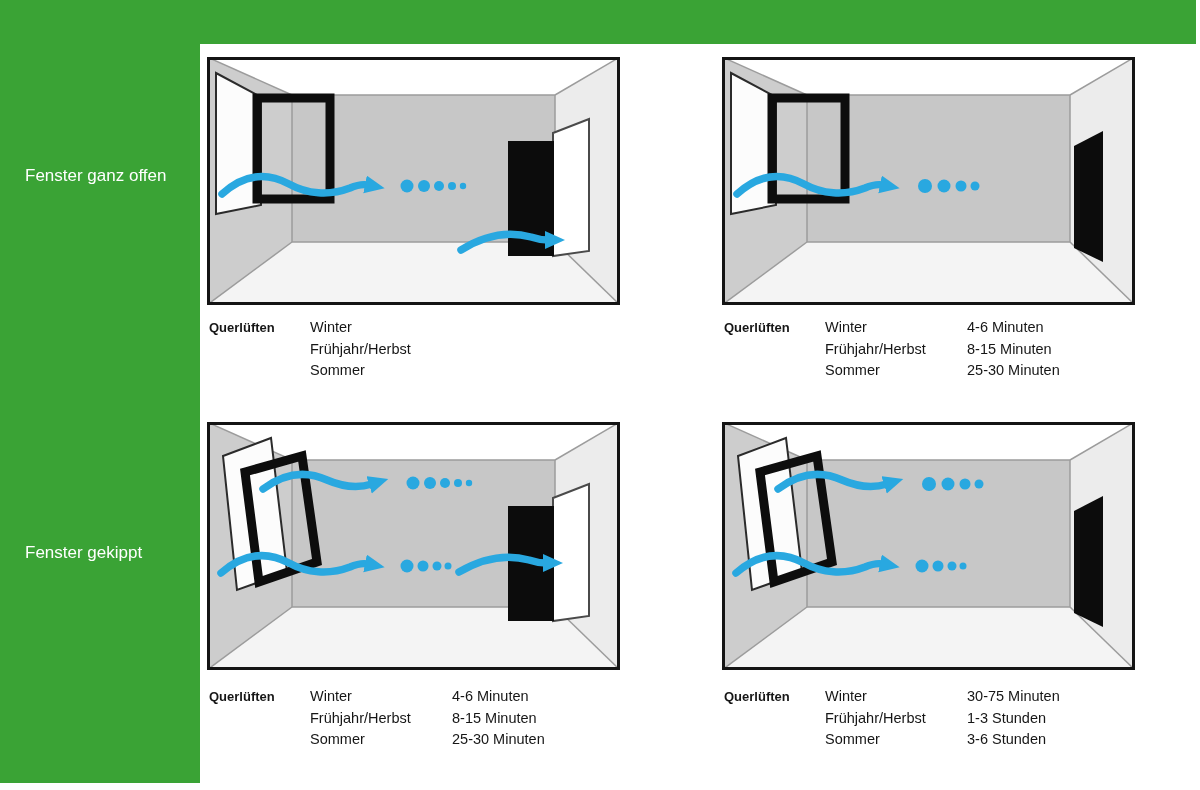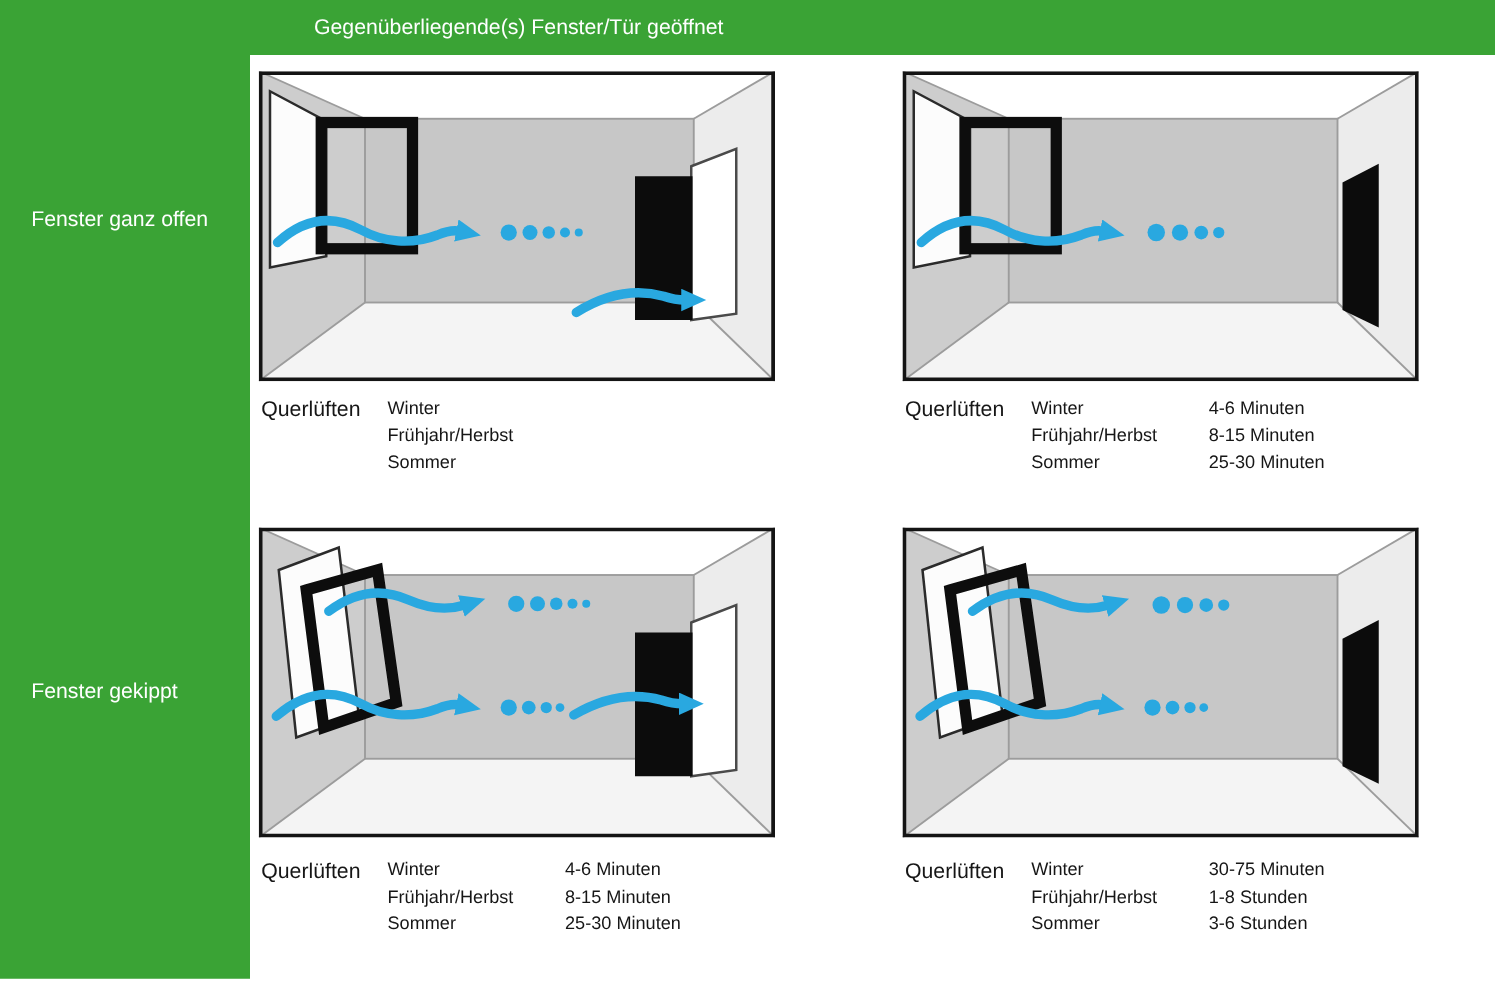--- a/index.html
+++ b/index.html
@@ -29,21 +29,21 @@
   .pos-c1{left:722px;top:57px}
   .pos-c2{left:207px;top:422px}
   .pos-c3{left:722px;top:422px}
   .flow{fill:none;stroke:var(--blue);stroke-width:7.5;stroke-linecap:round}
   .blue-fill{fill:var(--blue)}
   .info{position:absolute;display:flex;font-size:14.5px;line-height:21.5px;color:var(--text)}
   .info-c0{left:209px;top:317px}
   .info-c1{left:724px;top:317px}
   .info-c2{left:209px;top:686px}
   .info-c3{left:724px;top:686px}
-  .ititle{width:101px;font-weight:normal;font-size:17px;line-height:21.5px}
+  .ititle{width:101px;font-weight:bold;font-size:13px;line-height:21.5px}
   .icol-seasons{width:142px}
   .icol-durations{width:160px}
 </style>
 </head>
 <body>
 
 <svg width="0" height="0" style="position:absolute" aria-hidden="true">
   <defs>
     <marker id="ah" markerUnits="userSpaceOnUse" markerWidth="24" markerHeight="22" refX="3" refY="9" orient="auto">
       <path d="M0,0 L20,9 L0,18 Z" class="blue-fill"></path>
@@ -104,21 +104,20 @@
         <circle cx="57" cy="0" r="4.5"></circle>
     </g>
   </defs>
 </svg>
 
 <div class="canvas">
 
   <div class="band-top"></div>
   <div class="sidebar"></div>
 
-  <div class="col-label col-label-1">Gegenüberliegende(s) Fenster/Tür geöffnet</div>
 
   <div class="row-label row-label-1">Fenster ganz offen</div>
   <div class="row-label row-label-2">Fenster gekippt</div>
 
   <svg class="room pos-c0" viewBox="0 0 413 248" role="img">
     <use href="#room-shell"></use>
     <use href="#window-open"></use>
     <use href="#door-open"></use>
     <path class="flow" marker-end="url(#ah)" d="M 15 137 C 36 118 58 114 82 127 C 100 137 122 139 143 131 C 150 128 156 127 161 128"></path>
     <use href="#dots5" transform="translate(194,129)"></use>
@@ -193,18 +192,18 @@
 
   <div class="info info-c3">
     <div class="ititle">Querlüften</div>
     <div class="icol-seasons">
       <div>Winter</div>
       <div>Frühjahr/Herbst</div>
       <div>Sommer</div>
     </div>
     <div class="icol-durations">
       <div>30-75 Minuten</div>
-      <div>1-8 Stunden</div>
+      <div>1-3 Stunden</div>
       <div>3-6 Stunden</div>
     </div>
   </div>
 
 </div>
 
 </body></html>

